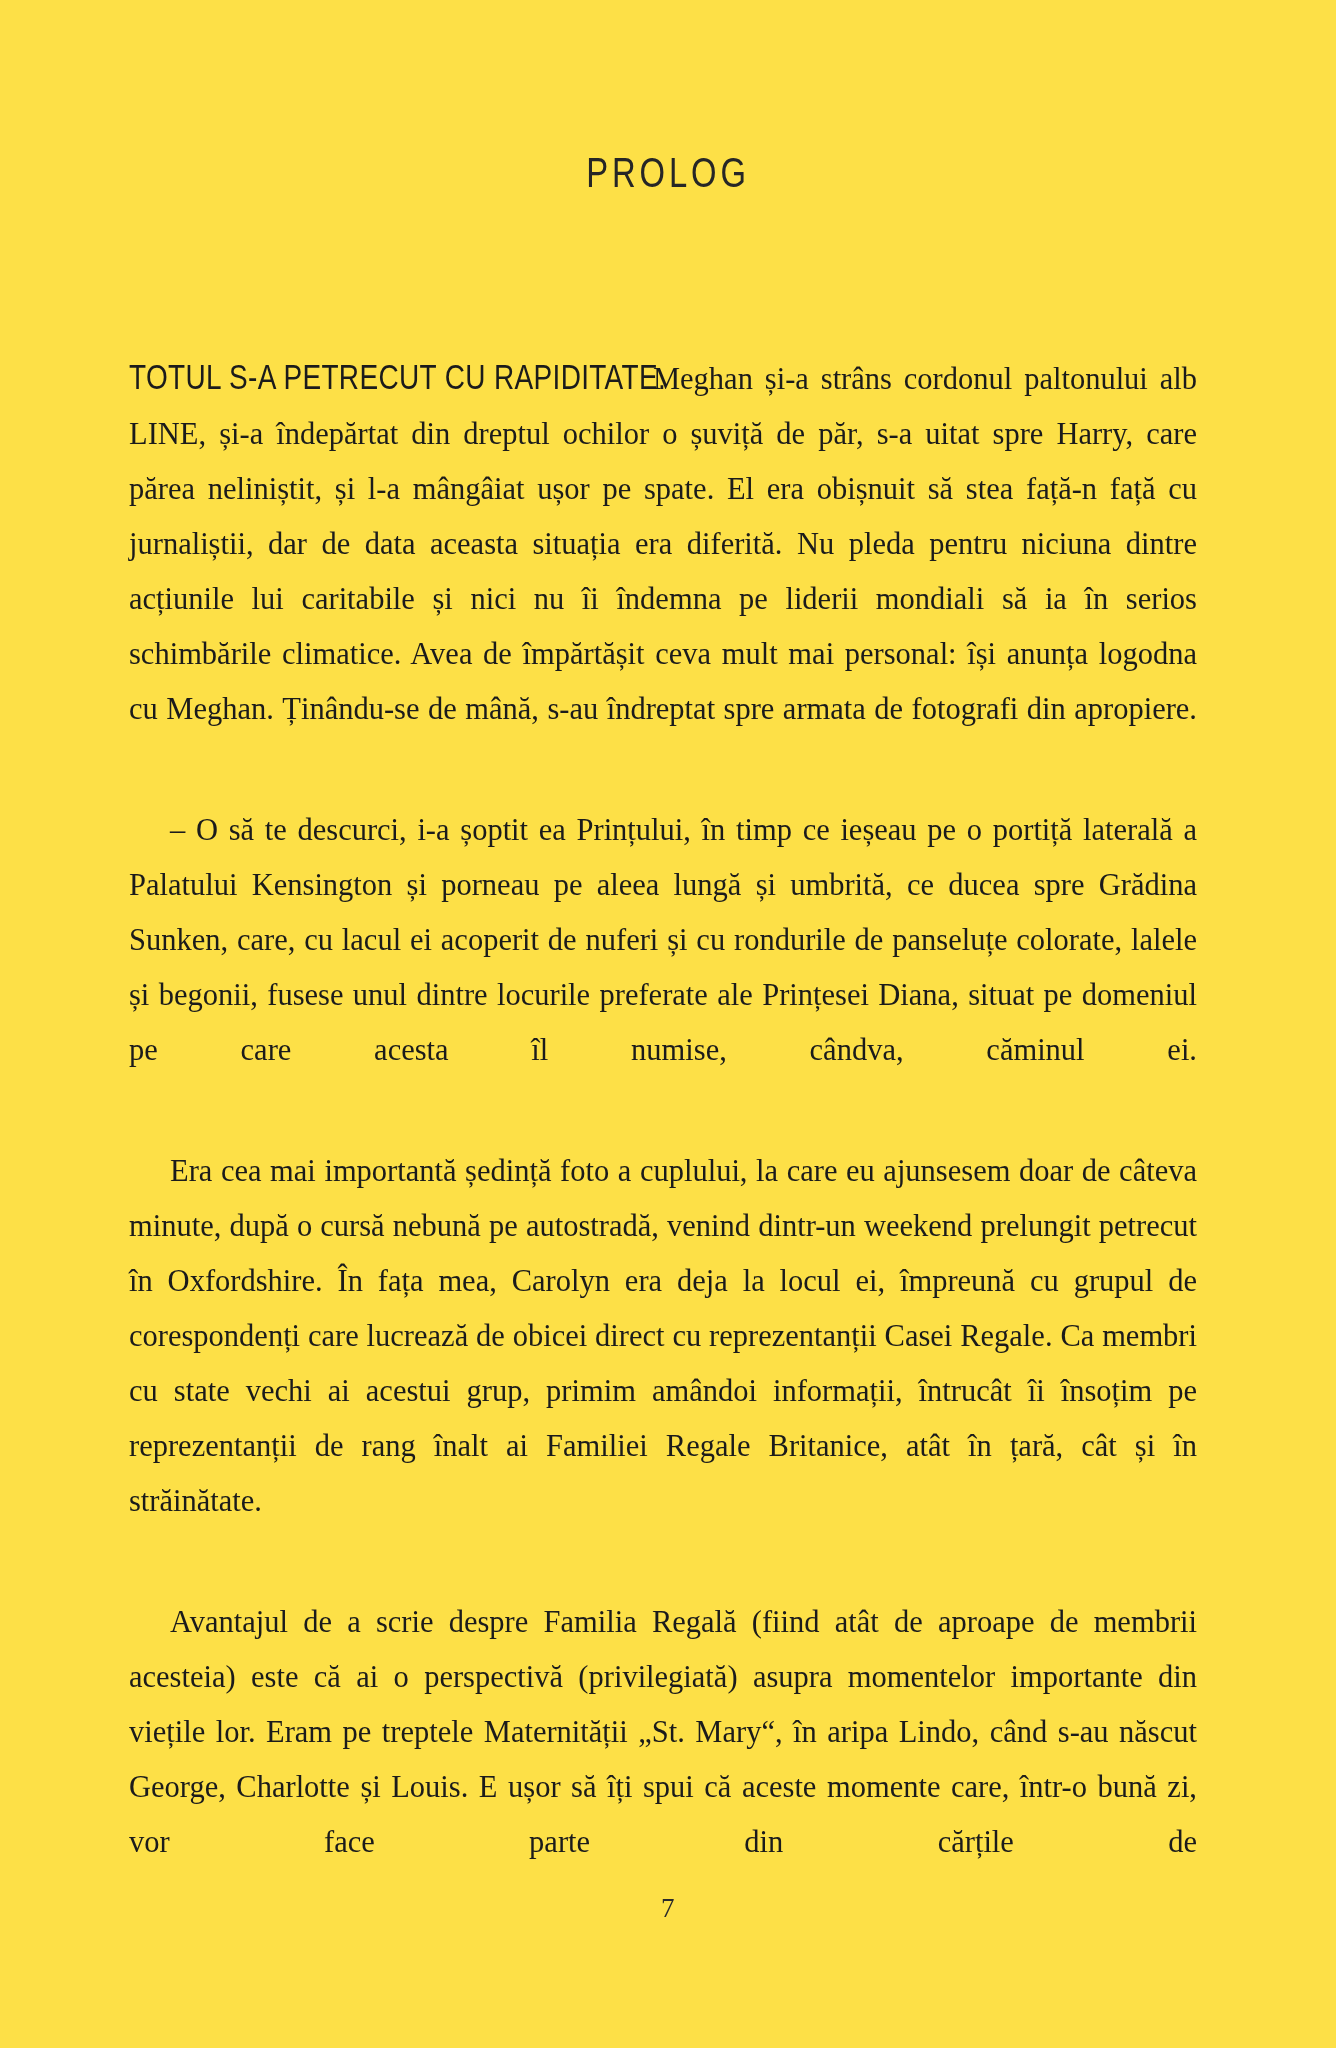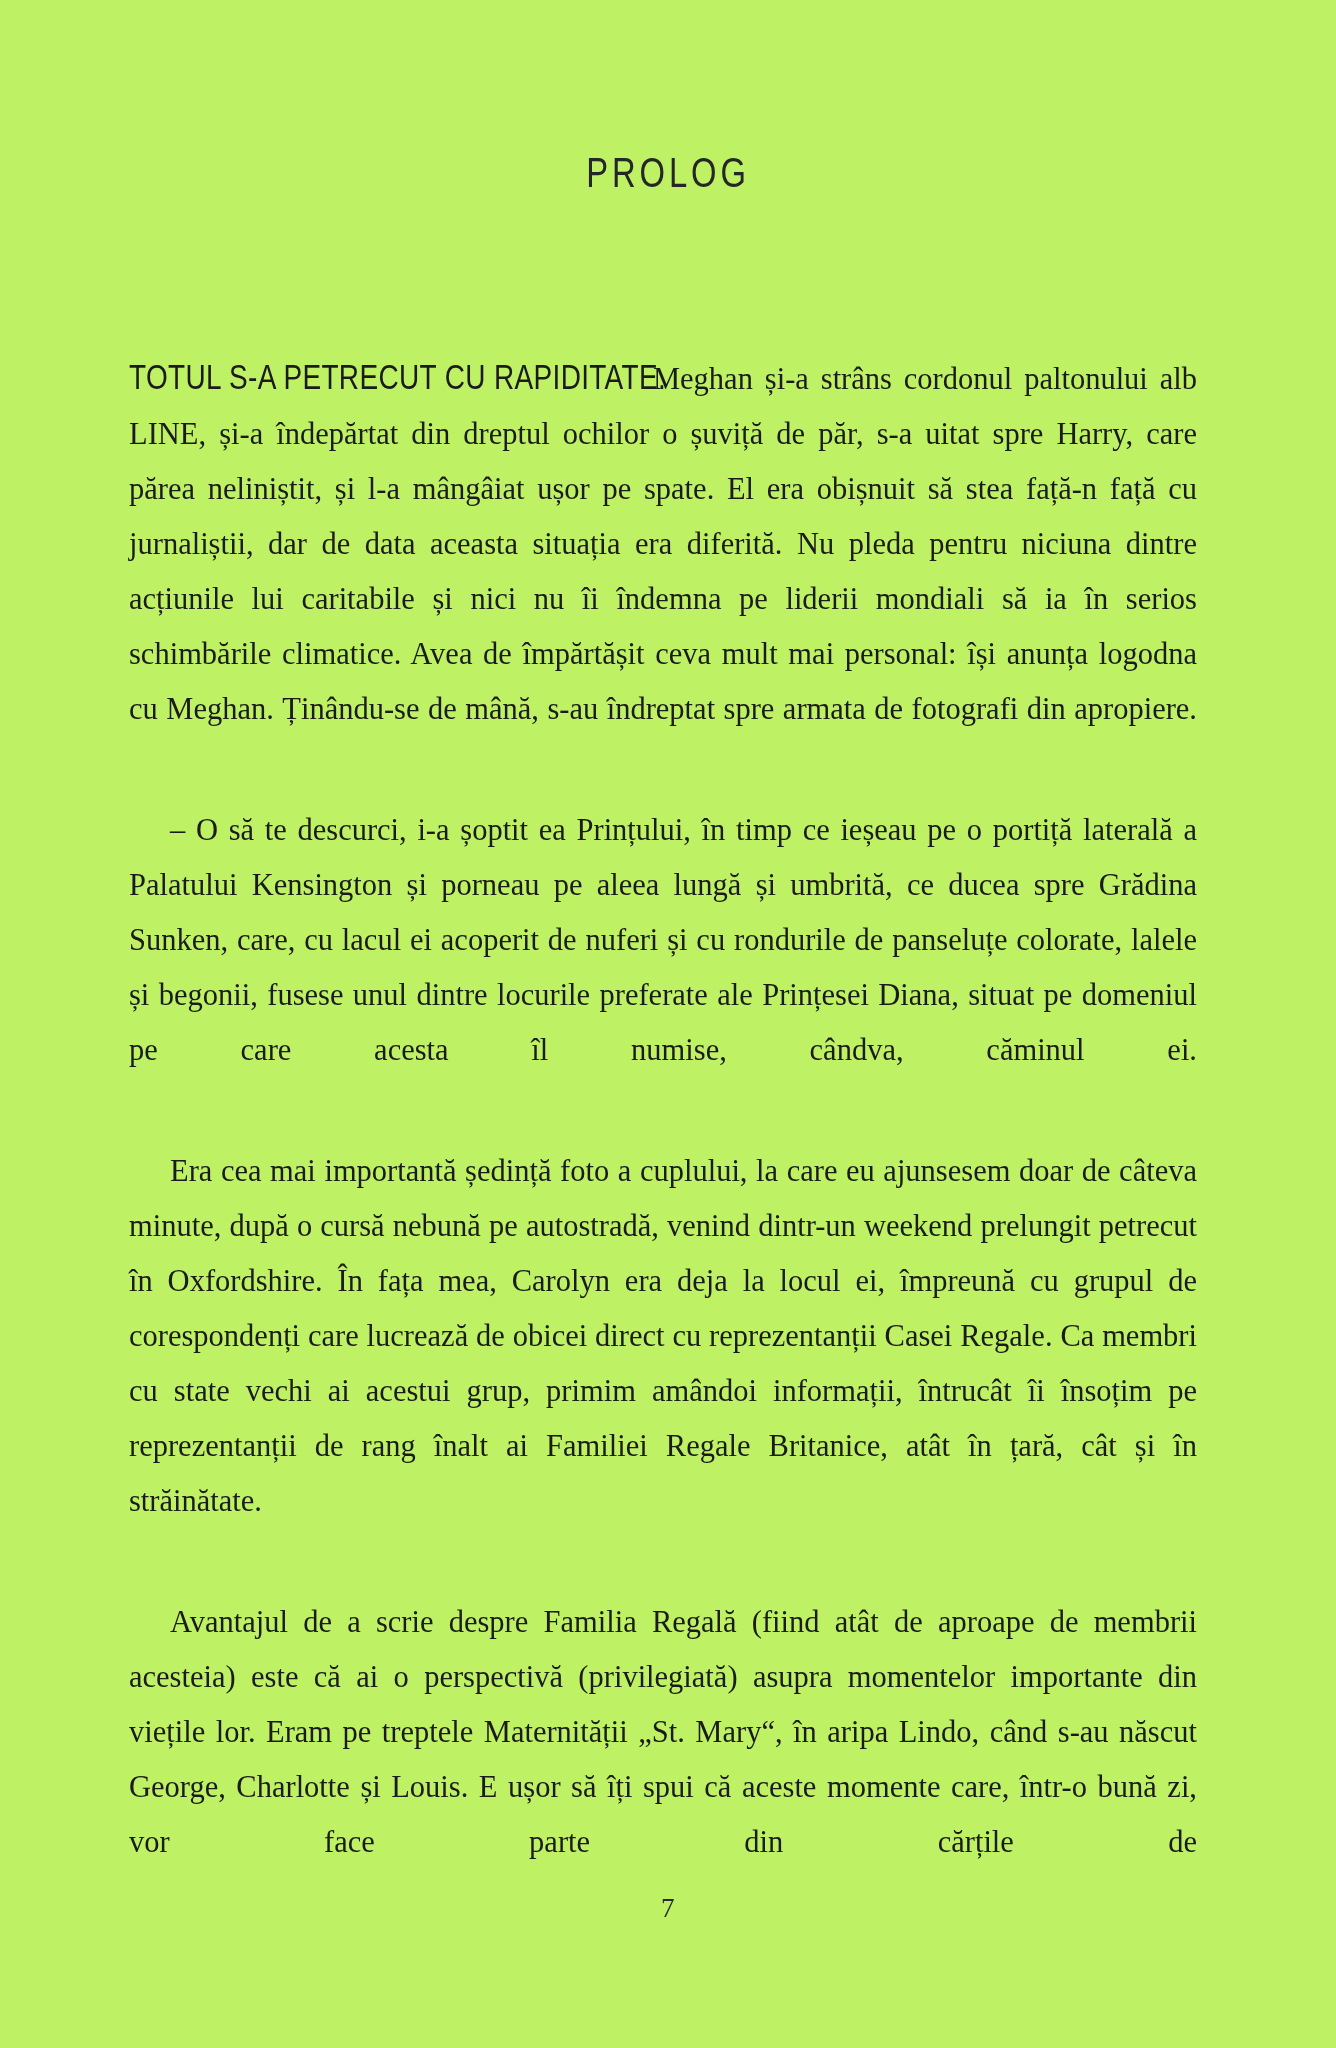--- a/index.html
+++ b/index.html
@@ -13,21 +13,21 @@
     position: relative;
     overflow: hidden;
     font-family: "Liberation Serif", "DejaVu Serif", serif;
     color: #1b1b1b;
     -webkit-font-smoothing: antialiased;
   }
 
   .page {
     position: absolute;
     inset: 0;
-    background: #bef264;
+    background: #fde047;
   }
 
   
   .chapter-title {
     position: absolute;
     top: 152px;
     left: 0;
     width: 1336px;
     text-align: center;
     font-family: "Liberation Sans Narrow", "Liberation Sans", "DejaVu Sans", sans-serif;

